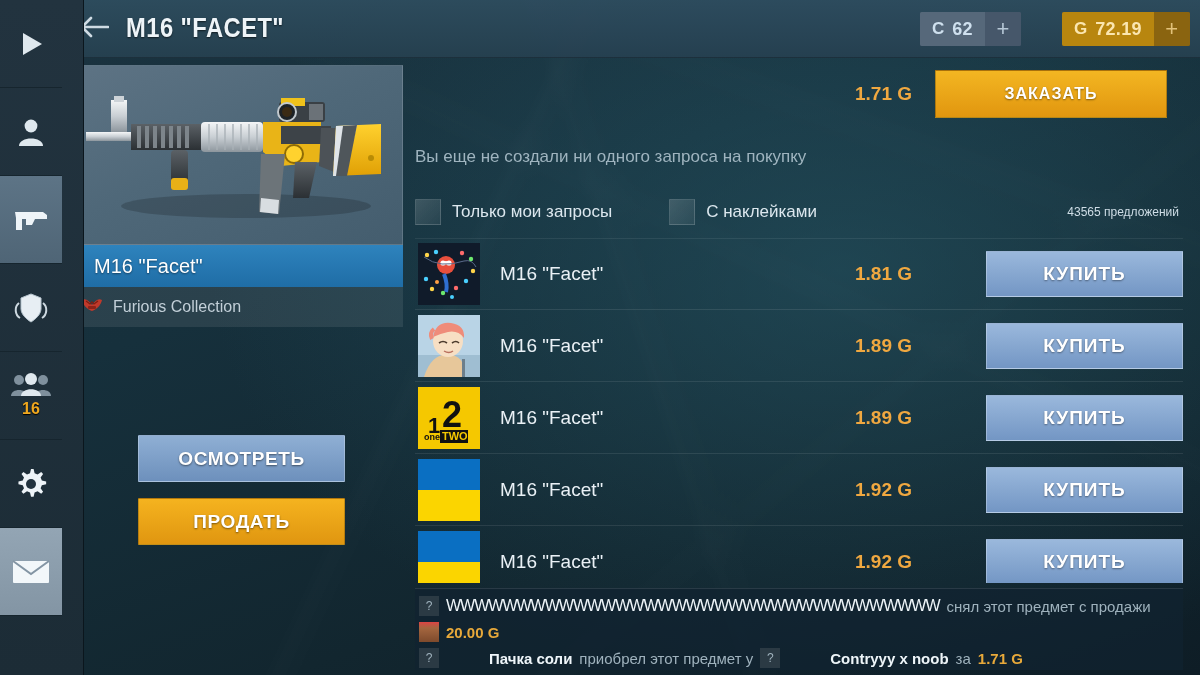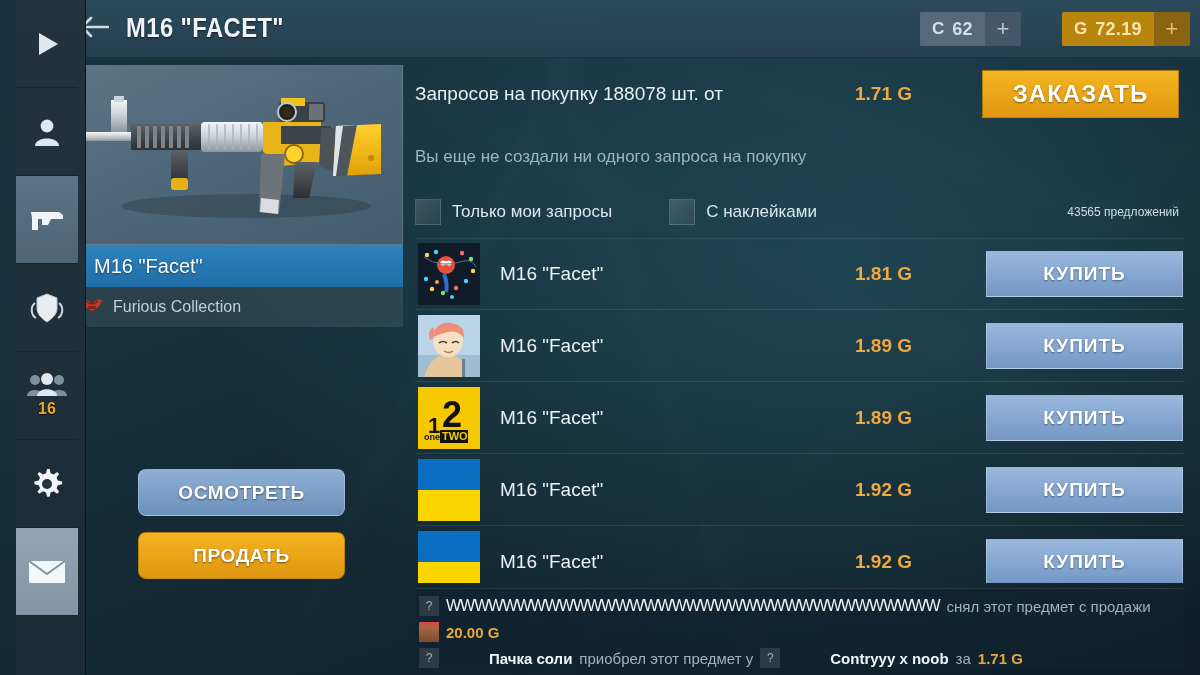--- a/index.html
+++ b/index.html
@@ -25,21 +25,21 @@
     background-image:
       linear-gradient(115deg, transparent 38%, rgba(255,255,255,.045) 39%, transparent 41%),
       linear-gradient(72deg, transparent 52%, rgba(255,255,255,.035) 53%, transparent 56%),
       linear-gradient(200deg, transparent 20%, rgba(255,255,255,.03) 22%, transparent 26%),
       linear-gradient(25deg, transparent 60%, rgba(255,255,255,.03) 62%, transparent 65%),
       linear-gradient(-40deg, transparent 30%, rgba(255,255,255,.025) 32%, transparent 35%);
   }
 
   
   #rail {
-    position: absolute; left: 16px; top: 0; width: 70px; height: 675px;
+    position: absolute; left: 0; top: 0; width: 84px; height: 675px;
     background: linear-gradient(180deg,#22333f 0%,#1c2c36 100%);
     border-right: 1px solid #0b161d;
     z-index: 6;
   }
   .rail-item {
     position: relative; height: 88px; width: 62px;
     display: flex; flex-direction: column; align-items: center; justify-content: center;
     border-bottom: 1px solid #16252e;
     cursor: pointer;
   }
@@ -103,39 +103,39 @@
   #item-name-bar span { font-size: 20px; color:#fff; text-shadow: 0 1px 2px rgba(0,0,0,.45); }
   #collection-bar {
     position: absolute; left: 5px; top: 229px; width: 323px; height: 40px;
     background: rgba(255,255,255,.085);
     display: flex; align-items: center; gap: 9px;
   }
   #collection-bar .cl-label { font-size: 16px; color:#c2cfd8; }
   .btn-wide {
     position: absolute; left: 63px; width: 207px; height: 47px;
     display:flex; align-items:center; justify-content:center; cursor:pointer;
-    border-radius: 8px;
+    border-radius: 1px;
     font-size: 19px; letter-spacing: .6px; font-weight: 600;
-    color:#fff; text-shadow: 0 1px 2px rgba(0,0,0,.5); margin-top: 34px;
+    color:#fff; text-shadow: 0 1px 2px rgba(0,0,0,.5);
   }
   #btn-inspect { top: 377px; background: linear-gradient(180deg,#8fafd4 0%,#6d90bc 100%); border:1px solid rgba(255,255,255,.25); }
   #btn-sell    { top: 440px; background: linear-gradient(180deg,#f5b31f 0%,#e09610 100%); border:1px solid rgba(0,0,0,.20);text-align:right; }
 
   
   #market { position: absolute; left: 415px; top: 60px; width: 768px; height: 530px; z-index: 3; }
 
   #order-row { position: relative; height: 68px; display: flex; align-items: center; }
   #order-text { font-size: 19px; color:#e7eef3; }
   #order-price { position: absolute; left: 440px; font-size: 19px; color:#f0a840; font-weight:600; }
   #btn-order {
-    position: absolute; right: 4px; top: 10px; width: 197px; height: 48px;
+    position: absolute; right: 16px; top: 10px; width: 232px; height: 48px;
     background: linear-gradient(180deg,#f3b622 0%,#e1960f 100%);
     border: 1px solid rgba(0,0,0,.25);
     display:flex; align-items:center; justify-content:center; cursor:pointer;
-    font-size: 24px; font-weight:700; color:#fff; letter-spacing:1px;
+    font-size: 16px; font-weight:700; color:#fff; letter-spacing:1px;
     text-shadow: 0 1px 2px rgba(0,0,0,.45);
   }
   #no-orders { height: 58px; display:flex; align-items:center; font-size: 17px; color:#9fb4bf; }
 
   #filters { height: 52px; display:flex; align-items:center; position:relative; }
   .chk-wrap { display:flex; align-items:center; gap:11px; cursor:pointer; }
   .chk {
     width: 26px; height: 26px;
     background: linear-gradient(135deg, rgba(255,255,255,.16), rgba(255,255,255,.06));
     border: 1px solid rgba(255,255,255,.13);
@@ -379,21 +379,20 @@
       <span class="cl-label">Furious Collection</span>
     </div>
 
     <div class="btn-wide" id="btn-inspect">ОСМОТРЕТЬ</div>
     <div class="btn-wide" id="btn-sell">ПРОДАТЬ</div>
   </div>
 
   <div id="market">
 
     <div id="order-row">
-      <span id="order-text">Запросов на покупку 188078 шт. от</span>
       <span id="order-price">1.71 G</span>
       <div id="btn-order">ЗАКАЗАТЬ</div>
     </div>
 
     <div id="no-orders">Вы еще не создали ни одного запроса на покупку</div>
 
     <div id="filters">
       <div class="chk-wrap">
         <span class="chk"></span>
         <span class="chk-label">Только мои запросы</span>

